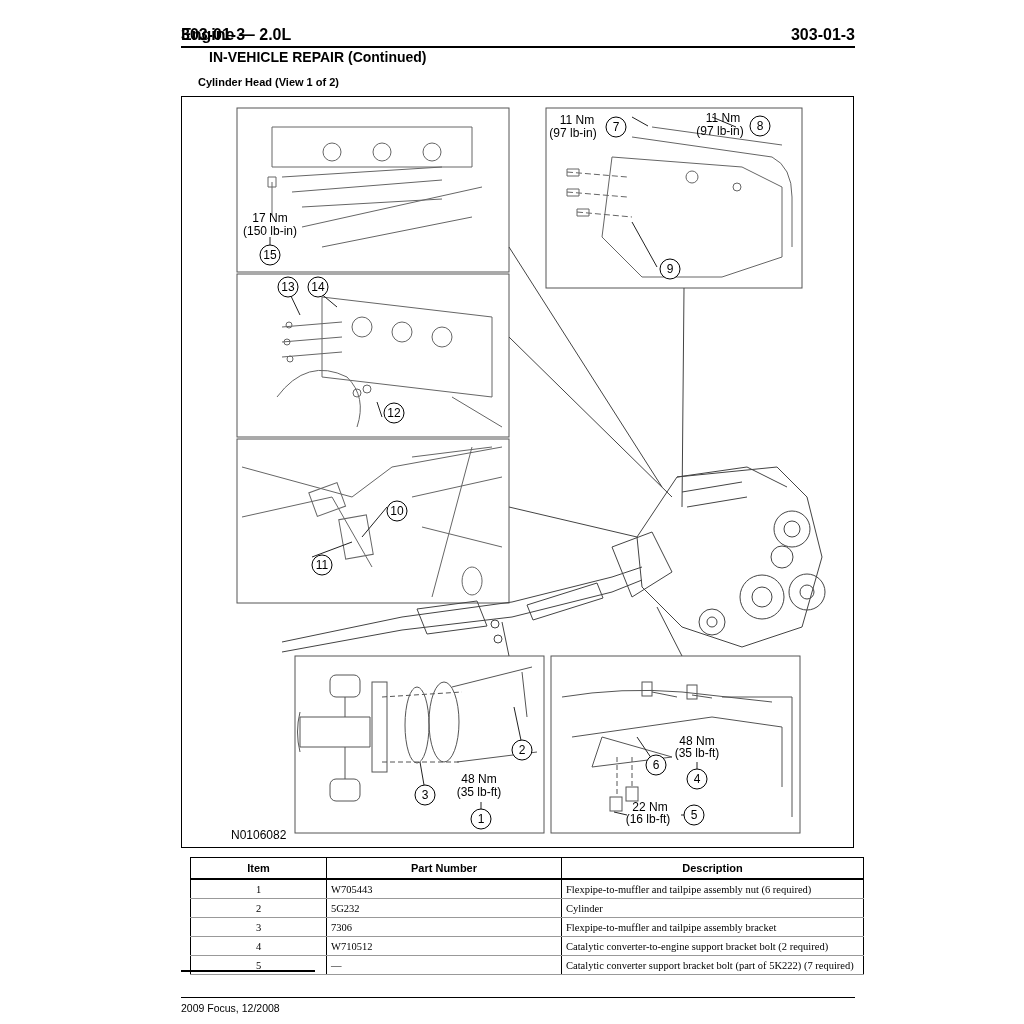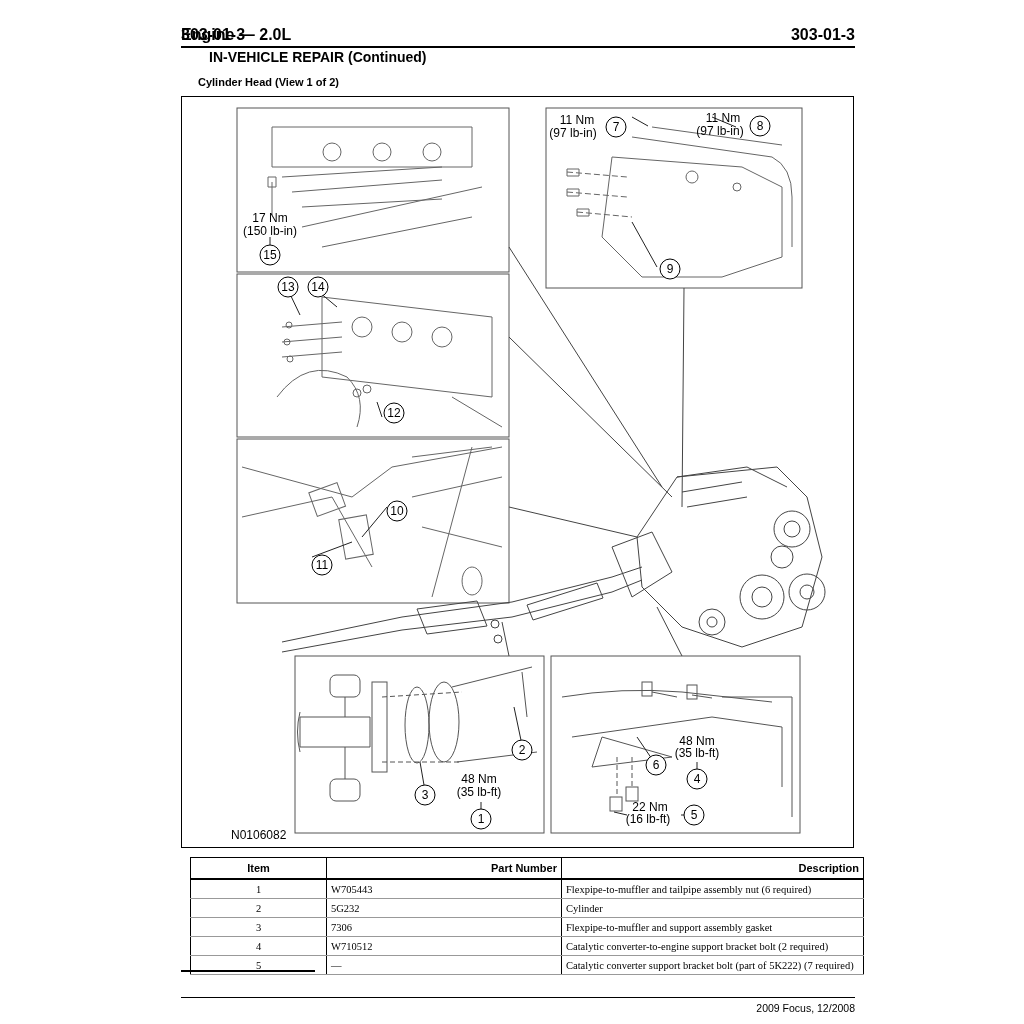--- a/index.html
+++ b/index.html
@@ -9,28 +9,28 @@
   .hdr .c { position:absolute; left:0; right:0; top:0; text-align:left; }
   .hdr .r { position:absolute; right:0; top:0; }
   .hdr-rule { position:absolute; top:46px; left:181px; width:674px; height:0; border-top:2px solid #000; }
   .section { position:absolute; top:49px; left:181px; font-weight:bold; font-size:14px;padding-left:28px; }
   .subsection { position:absolute; top:76px; left:198px; font-weight:bold; font-size:11px; }
   .figure { position:absolute; top:96px; left:181px; width:673px; height:752px; border:1.5px solid #000; box-sizing:border-box; }
   .figure svg { position:absolute; left:0; top:0; }
   .figid { position:absolute; left:49px; top:731px; font-size:12px; }
   .callout { font-family:"Liberation Sans", sans-serif; font-size:12px; }
   table.parts { position:absolute; top:857px; left:190px; width:674px; border-collapse:collapse; font-family:"Liberation Serif", serif; font-size:10.5px; }
-  table.parts th { font-family:"Liberation Sans", sans-serif; font-weight:bold; font-size:11px; text-align:right; padding:2px 4px; height:16px; border:1px solid #000; border-bottom:2px solid #000; }
+  table.parts th { font-family:"Liberation Sans", sans-serif; font-weight:bold; font-size:11px; text-align:center; padding:2px 4px; height:16px; border:1px solid #000; border-bottom:2px solid #000; }
   table.parts th.item { text-align:center; }
   table.parts td { padding:1px 4px; height:16px; border:1px solid #999; border-left:1px solid #000; border-right:1px solid #000; }
   table.parts td.item { text-align:center; }
   table.parts tr:last-child td { border-bottom:1px solid #999; }
   .table-foot { position:absolute; left:181px; top:970px; width:134px; height:0; border-top:2px solid #000; }
   .foot-rule { position:absolute; top:997px; left:181px; width:674px; border-top:1.5px solid #000; }
-  .footer { position:absolute; top:1002px; left:181px; width:674px; text-align:right; font-size:10.5px; }
+  .footer { position:absolute; top:1002px; left:181px; width:674px; text-align:left; font-size:10.5px; }
 </style>
 </head>
 <body>
 
 <div class="hdr">
   <span class="l">303-01-3</span>
   <span class="c">Engine — 2.0L</span>
   <span class="r">303-01-3</span>
 </div>
 <div class="hdr-rule"></div>
@@ -244,21 +244,21 @@
       <td>Flexpipe-to-muffler and tailpipe assembly nut (6 required)</td>
     </tr>
     <tr>
       <td class="item">2</td>
       <td>5G232</td>
       <td>Cylinder</td>
     </tr>
     <tr>
       <td class="item">3</td>
       <td>7306</td>
-      <td>Flexpipe-to-muffler and support assembly gasket</td>
+      <td>Flexpipe-to-muffler and tailpipe assembly bracket</td>
     </tr>
     <tr>
       <td class="item">4</td>
       <td>W710512</td>
       <td>Catalytic converter-to-engine support bracket bolt (2 required)</td>
     </tr>
     <tr>
       <td class="item">5</td>
       <td>—</td>
       <td>Catalytic converter support bracket bolt (part of 5K222) (7 required)</td>

